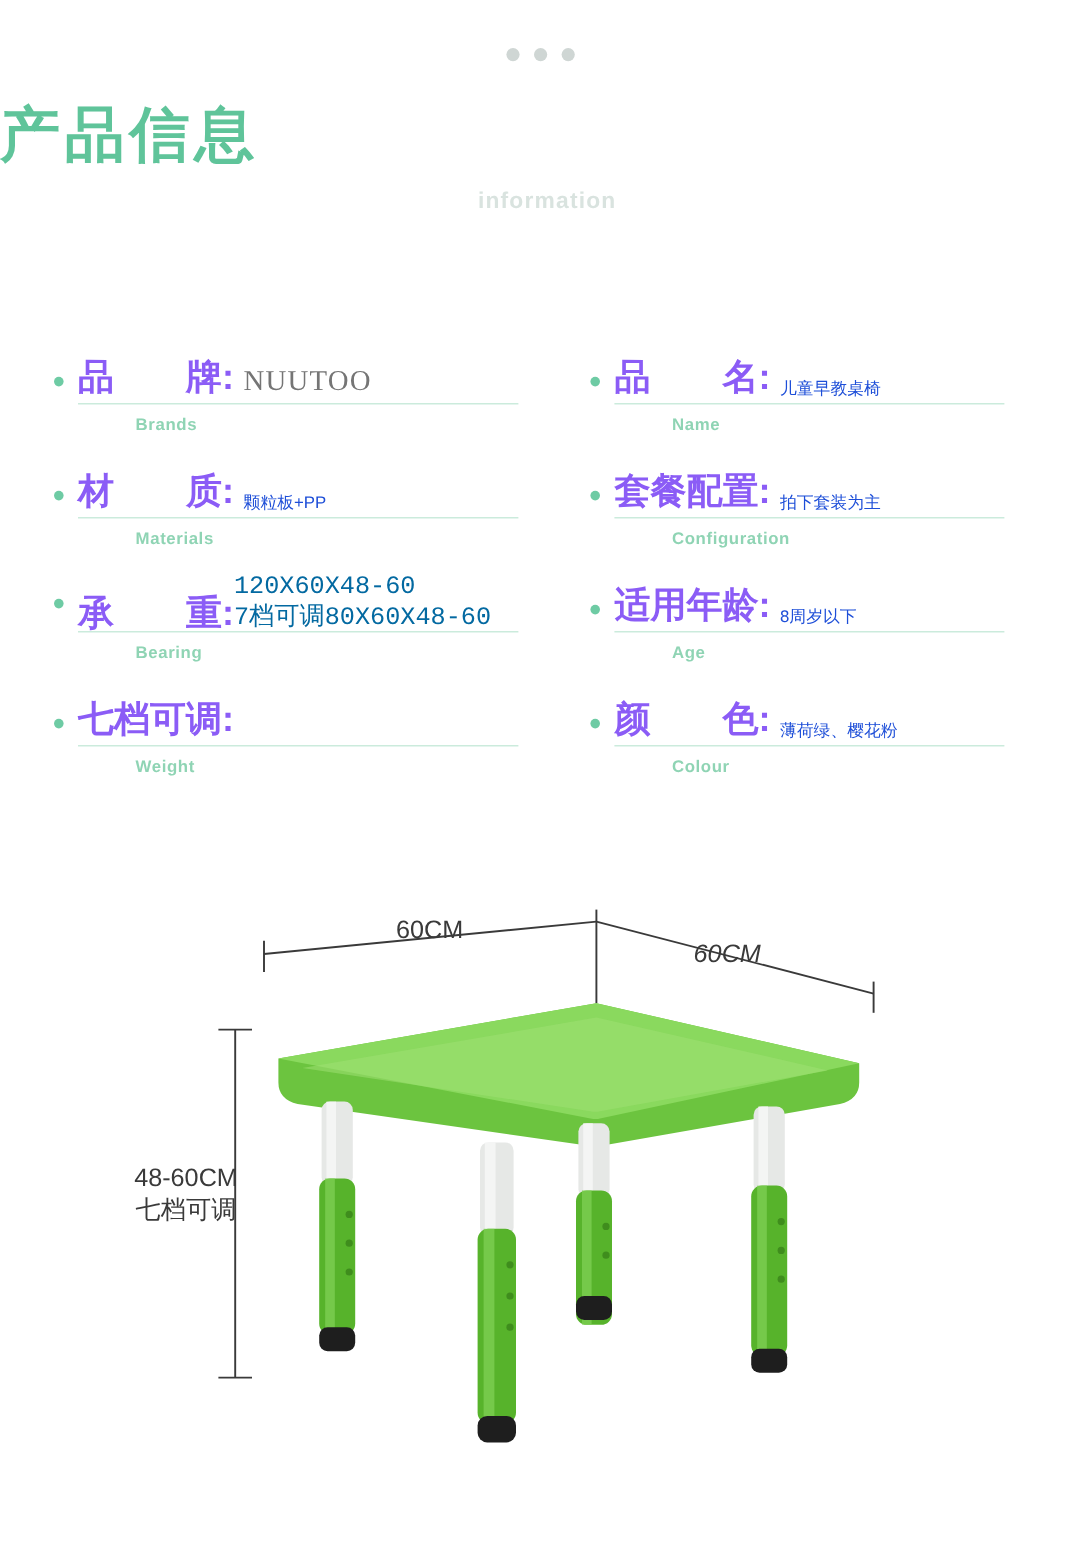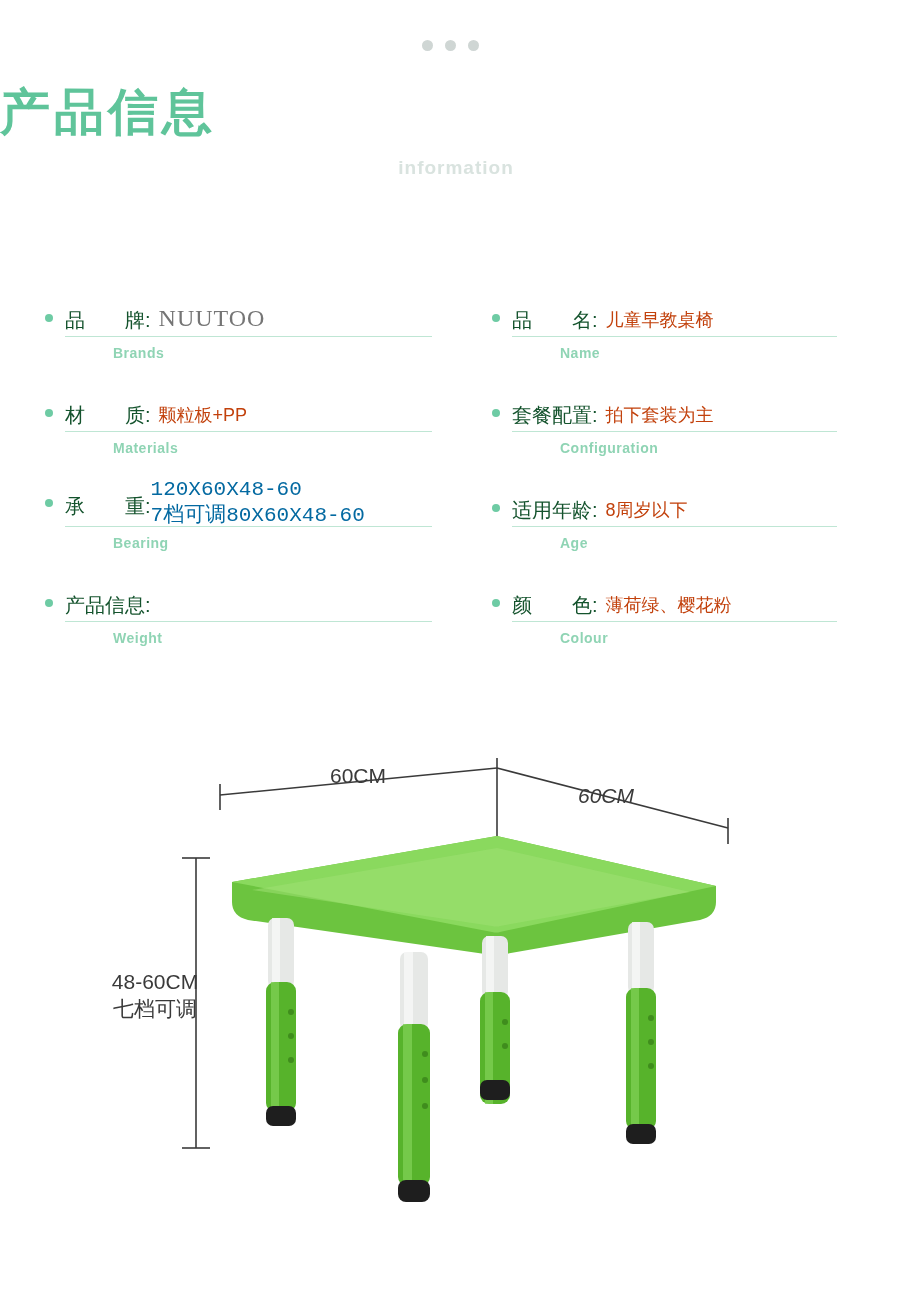--- a/index.html
+++ b/index.html
@@ -81,29 +81,29 @@
   .bullet {
     width: 8px;
     height: 8px;
     border-radius: 50%;
     background: #6ecba4;
     margin-right: 12px;
     margin-bottom: 9px;
     flex: 0 0 auto;
   }
   .label {
-    font-size: 20px;
-    font-weight: normal;
-    color: #14532d;
+    font-size: 30px;
+    font-weight: bold;
+    color: #8b5cf6;
     white-space: nowrap;
     line-height: 1.1;
   }
   .value {
-    font-size: 18px;
-    color: #c2410c;
+    font-size: 14px;
+    color: #1d4ed8;
     margin-left: 8px;
     line-height: 1.1;
     white-space: nowrap;
   }
   .value.brand {
     font-family: "Liberation Serif", serif;
     font-size: 24px;
     color: #757575;
     letter-spacing: 1px;
   }
@@ -219,21 +219,21 @@
           <div>7档可调80X60X48-60</div>
         </span>
       </div>
       <div class="rule"></div>
       <div class="en">Bearing</div>
     </div>
 
     <div class="spec-row">
       <div class="spec-line">
         <span class="bullet"></span>
-        <span class="label">产品信息:</span>
+        <span class="label">七档可调:</span>
         <span class="value"></span>
       </div>
       <div class="rule"></div>
       <div class="en">Weight</div>
     </div>
   </div>
 
   <div class="spec-col right">
     <div class="spec-row">
       <div class="spec-line">

